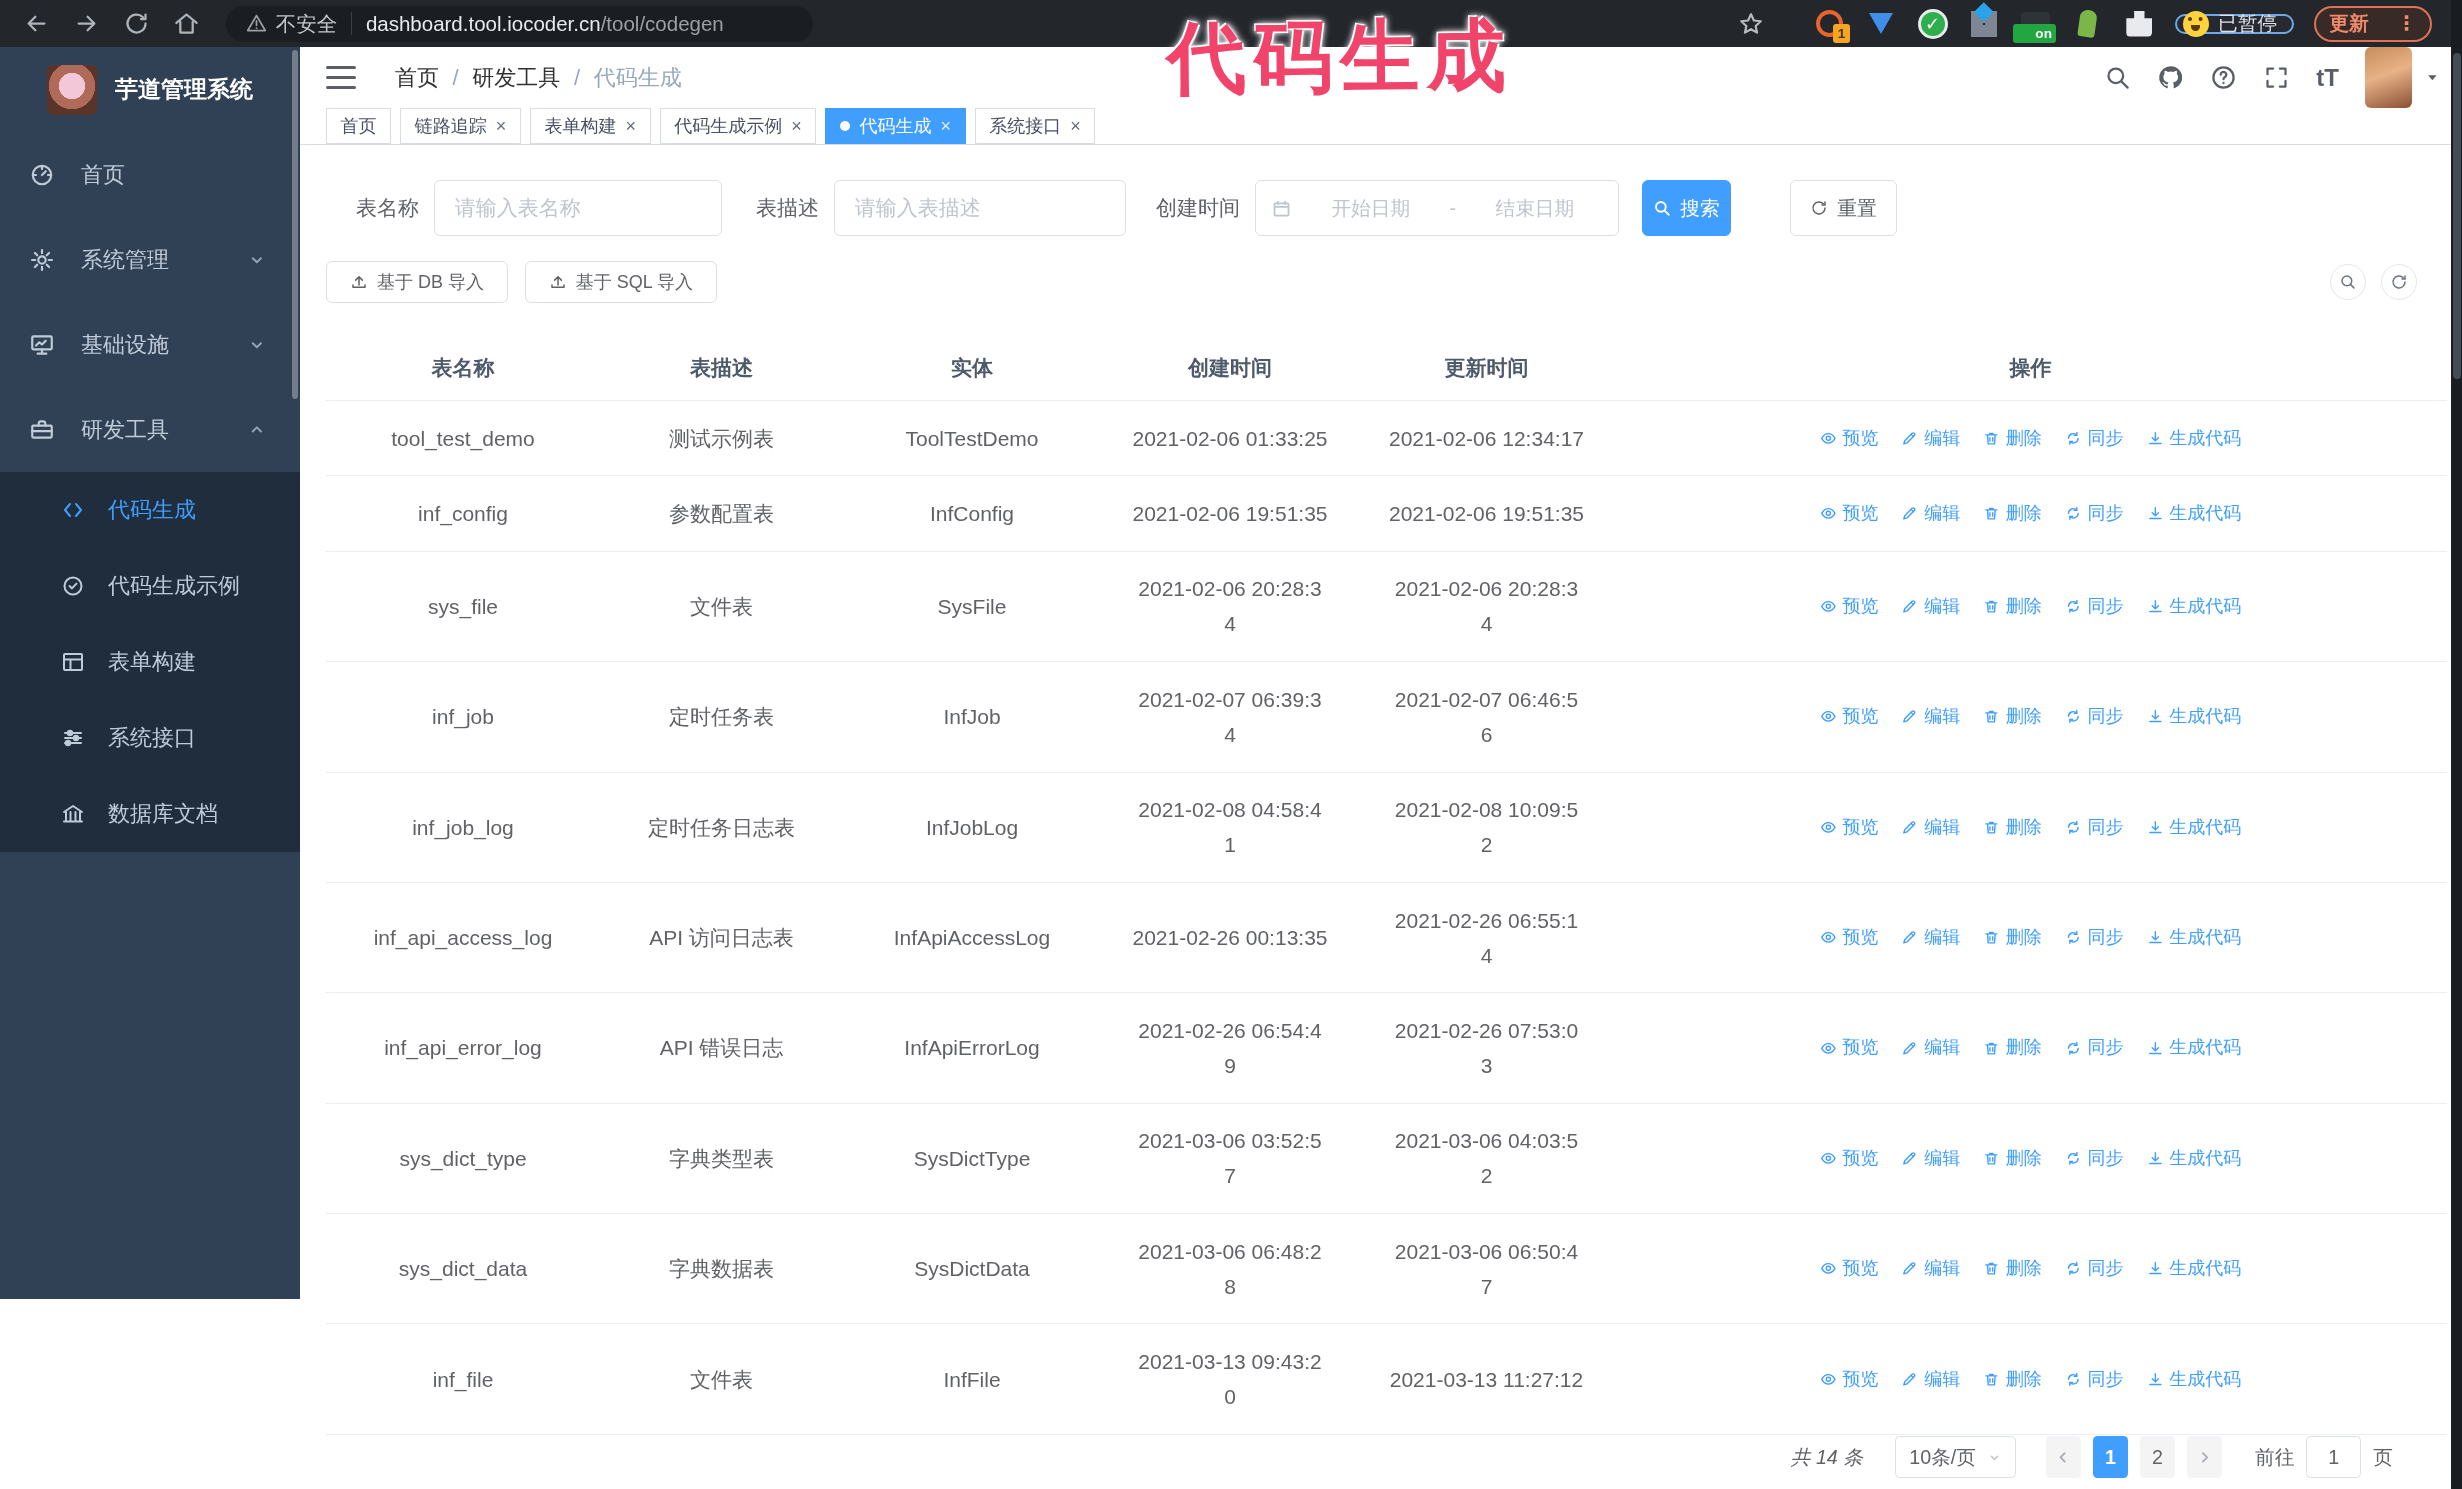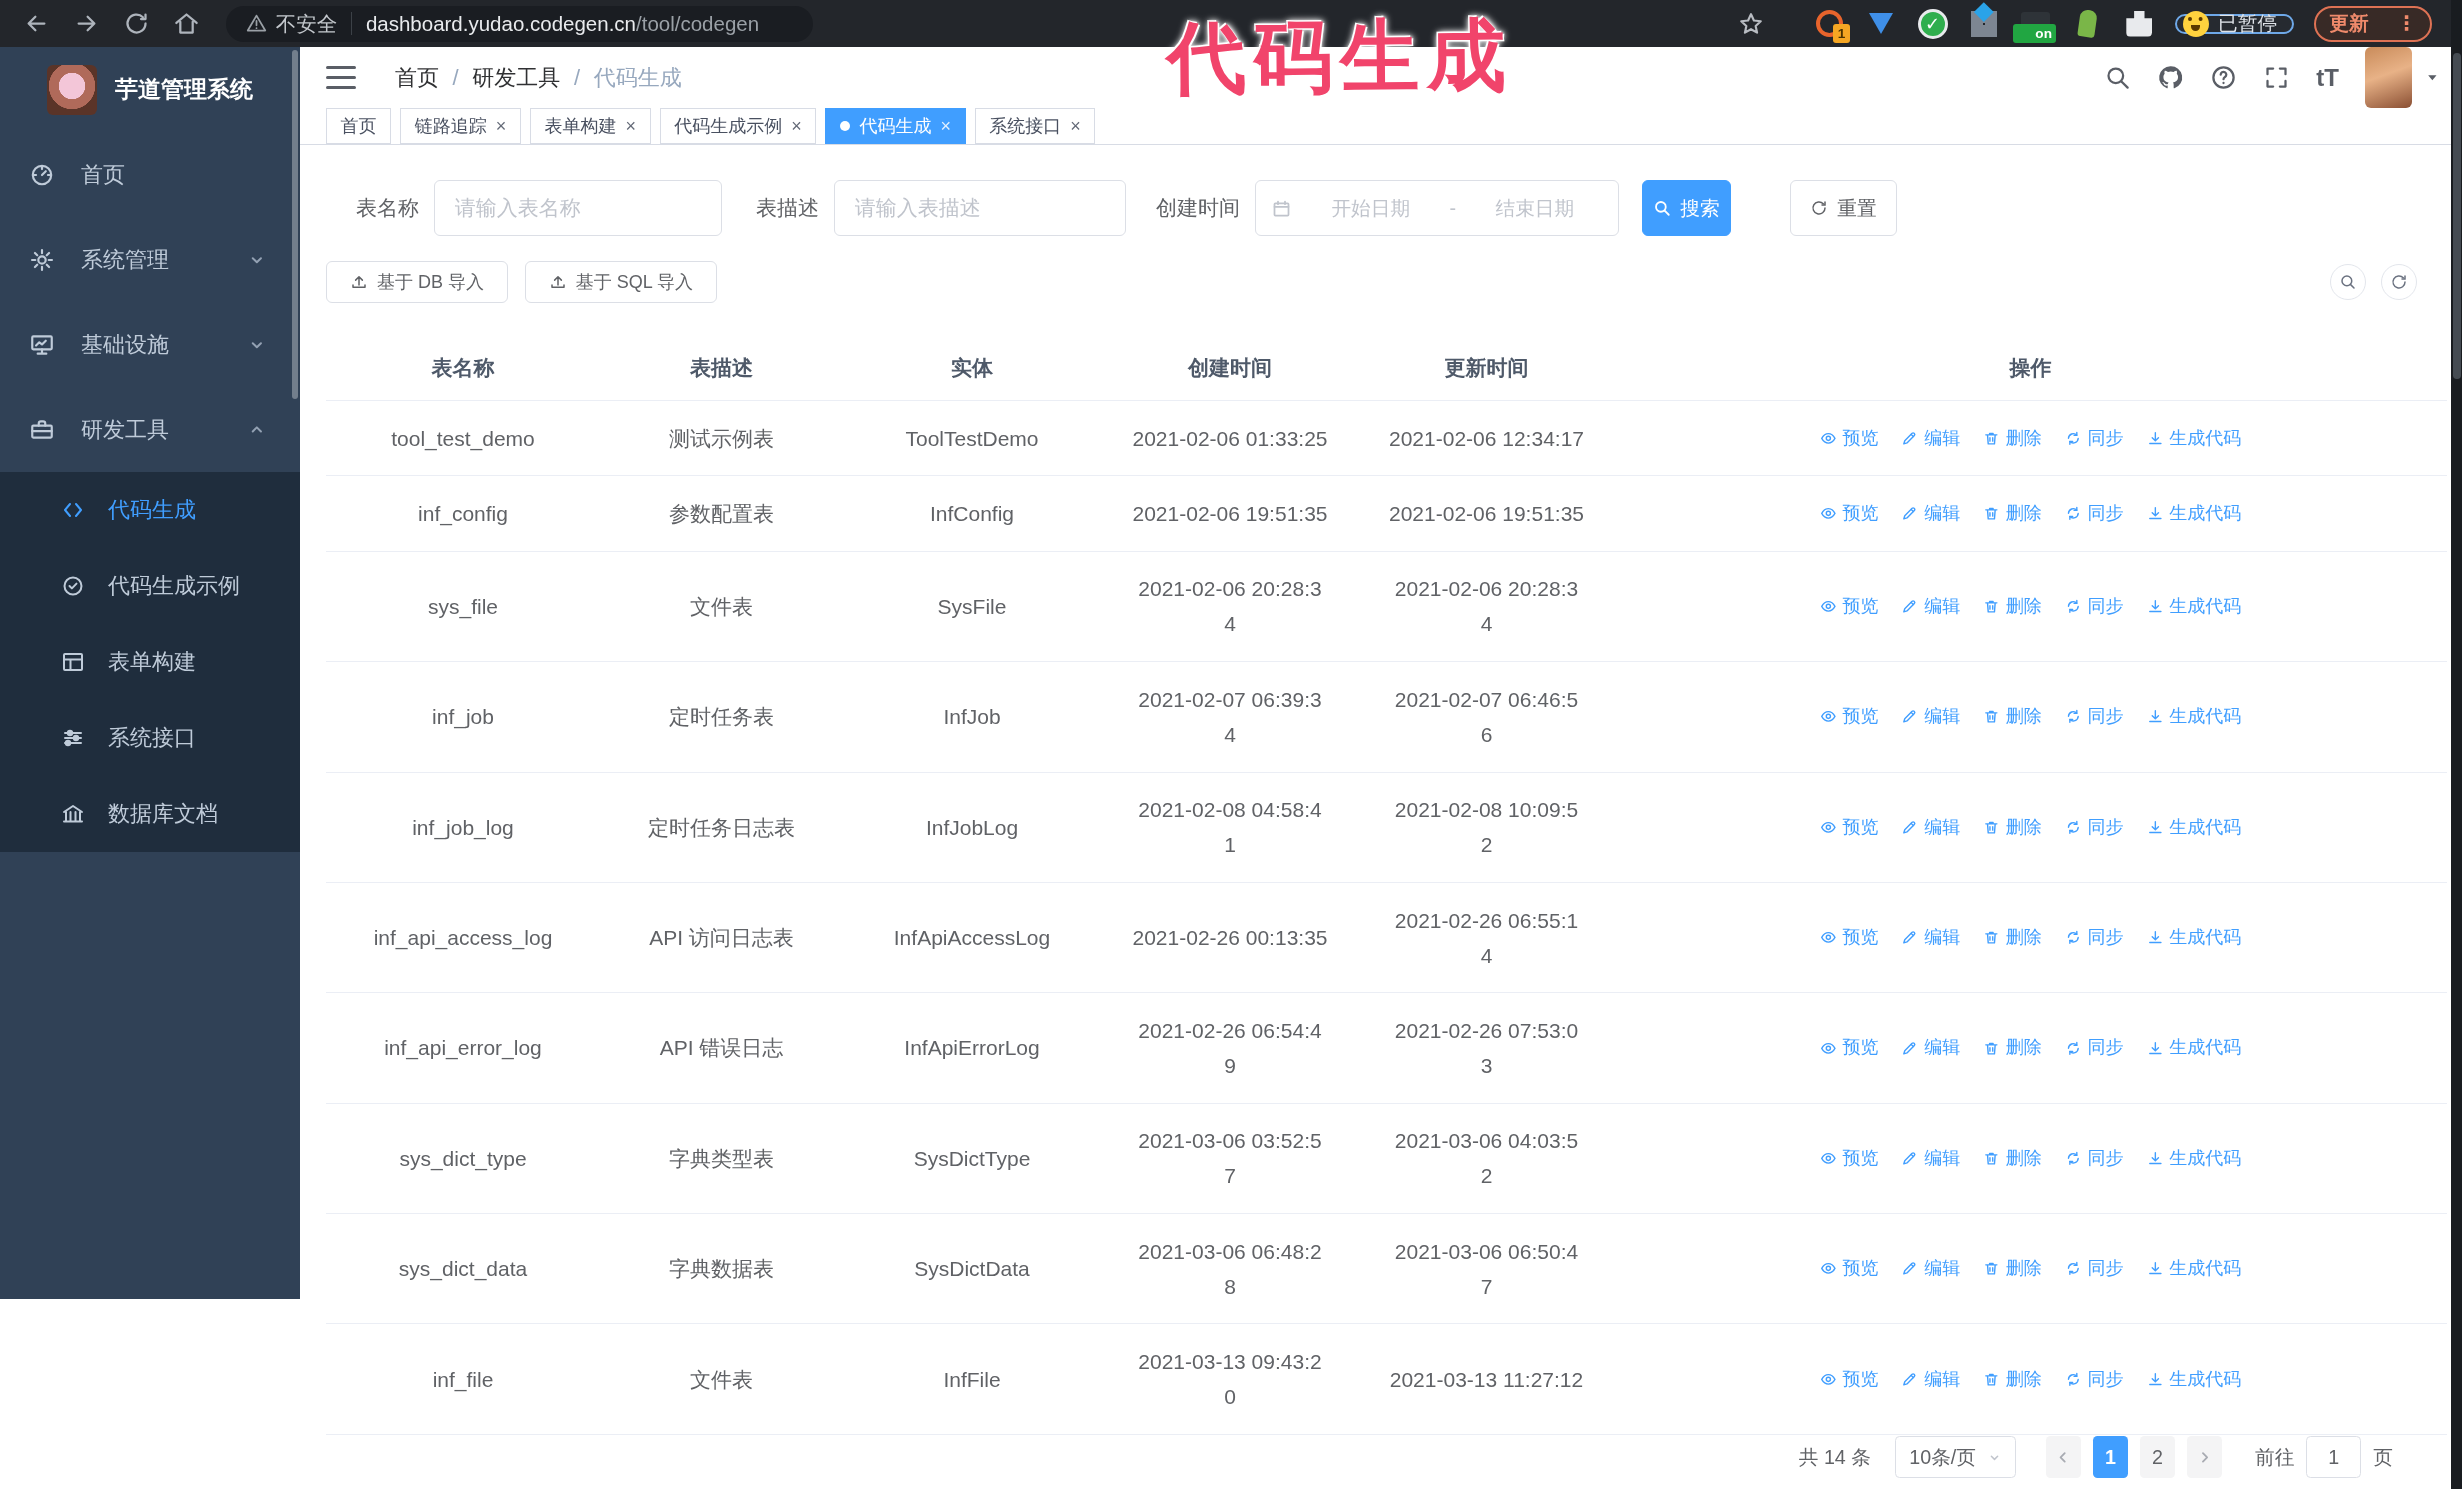--- a/index.html
+++ b/index.html
@@ -152,21 +152,21 @@
   .c0{ width:274px; } .c1{ width:243px; } .c2{ width:258px; }
   .c3{ width:258px; } .c4{ width:255px; } .c5{ width:833px; }
   .actions{ display:flex; align-items:center; justify-content:center; gap:23px; }
   .action-link{ display:inline-flex; align-items:center; gap:6px; color:#409eff;
     font-size:18px; cursor:pointer; white-space:nowrap; }
   .action-link .aic{ font-size:16.7px; }
 
   
   .pagination{ position:absolute; top:1389px; right:80px; display:flex; align-items:center;
     font-size:19.7px; color:#606266; }
-  .pg-total{ margin-right:24px; white-space:nowrap; }
+  .pg-total{ margin-right:32px; white-space:nowrap;font-style:italic; }
   .pg-size{ width:121px; height:42px; border:1.5px solid #dcdfe6; border-radius:4.5px;
     display:flex; align-items:center; justify-content:center; gap:10.6px; margin-right:30px;
     color:#606266; cursor:pointer; }
   .pg-size .chev{ font-size:15px; color:#c0c4cc; }
   .pg-btn{ min-width:35px; height:42px; border-radius:4.5px; background:#f4f4f5; color:#606266;
     display:flex; align-items:center; justify-content:center; margin-right:12px;
     font-size:19.7px; cursor:pointer; }
   .pg-btn.arrow{ color:#a8abb2; font-size:16.7px; }
   .pg-btn.active{ background:#409eff; color:#fff; font-weight:bold; }
   .pg-goto{ display:flex; align-items:center; gap:12px; margin-left:21px; white-space:nowrap; }
@@ -207,21 +207,21 @@
   <div class="url-pill">
     <span class="warn ic">
       <svg viewBox="0 0 24 24" fill="none" stroke="currentColor" stroke-width="2" stroke-linecap="round" stroke-linejoin="round">
           <path d="M12 3 22 20H2Z"></path>
           <path d="M12 9v5"></path>
           <path d="M12 17.2v.1"></path>
         </svg>
     </span>
     <span class="sec-label">不安全</span>
     <span class="url-sep"></span>
-    <span class="url-host">dashboard.yudao.codegen.cn</span>
+    <span class="url-host">dashboard.tool.iocoder.cn</span>
       <span class="url-path">/tool/codegen</span>
   </div>
 
   <div class="bar-right">
     <span class="star ic">
       <svg viewBox="0 0 24 24" fill="none" stroke="currentColor" stroke-width="2" stroke-linejoin="round">
           <path d="m12 3 2.7 5.8 6.3.7-4.7 4.3 1.3 6.2L12 16.8 6.4 20l1.3-6.2L3 9.5l6.3-.7Z"></path>
         </svg>
     </span>
     <span class="ext">

